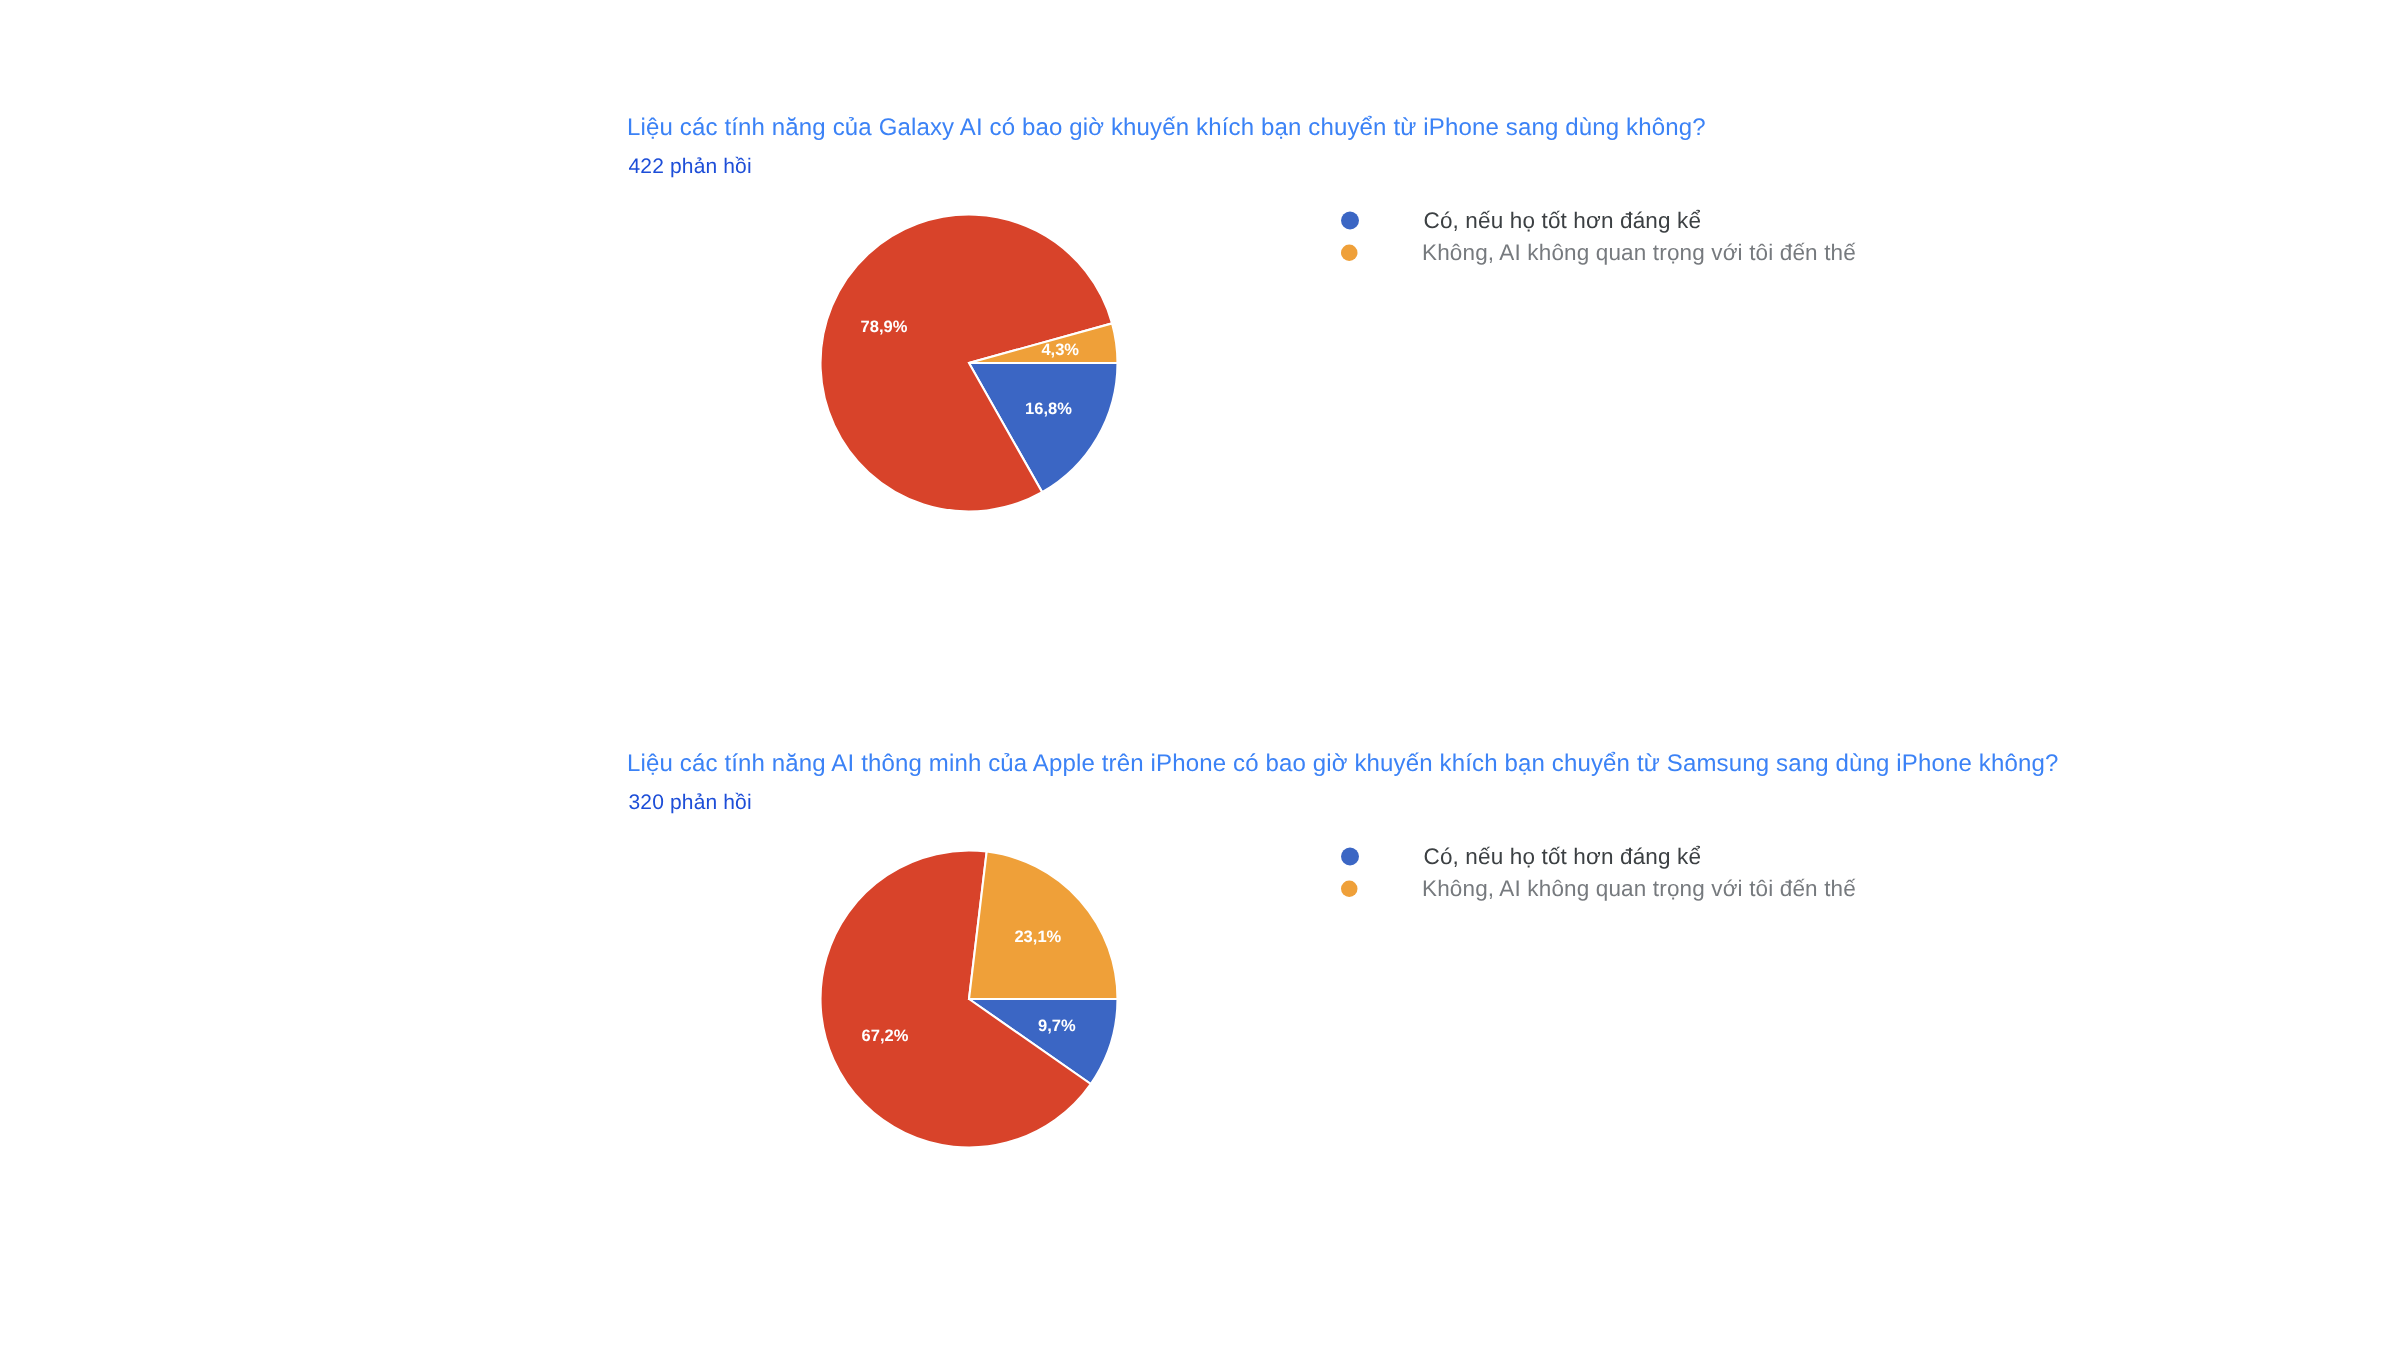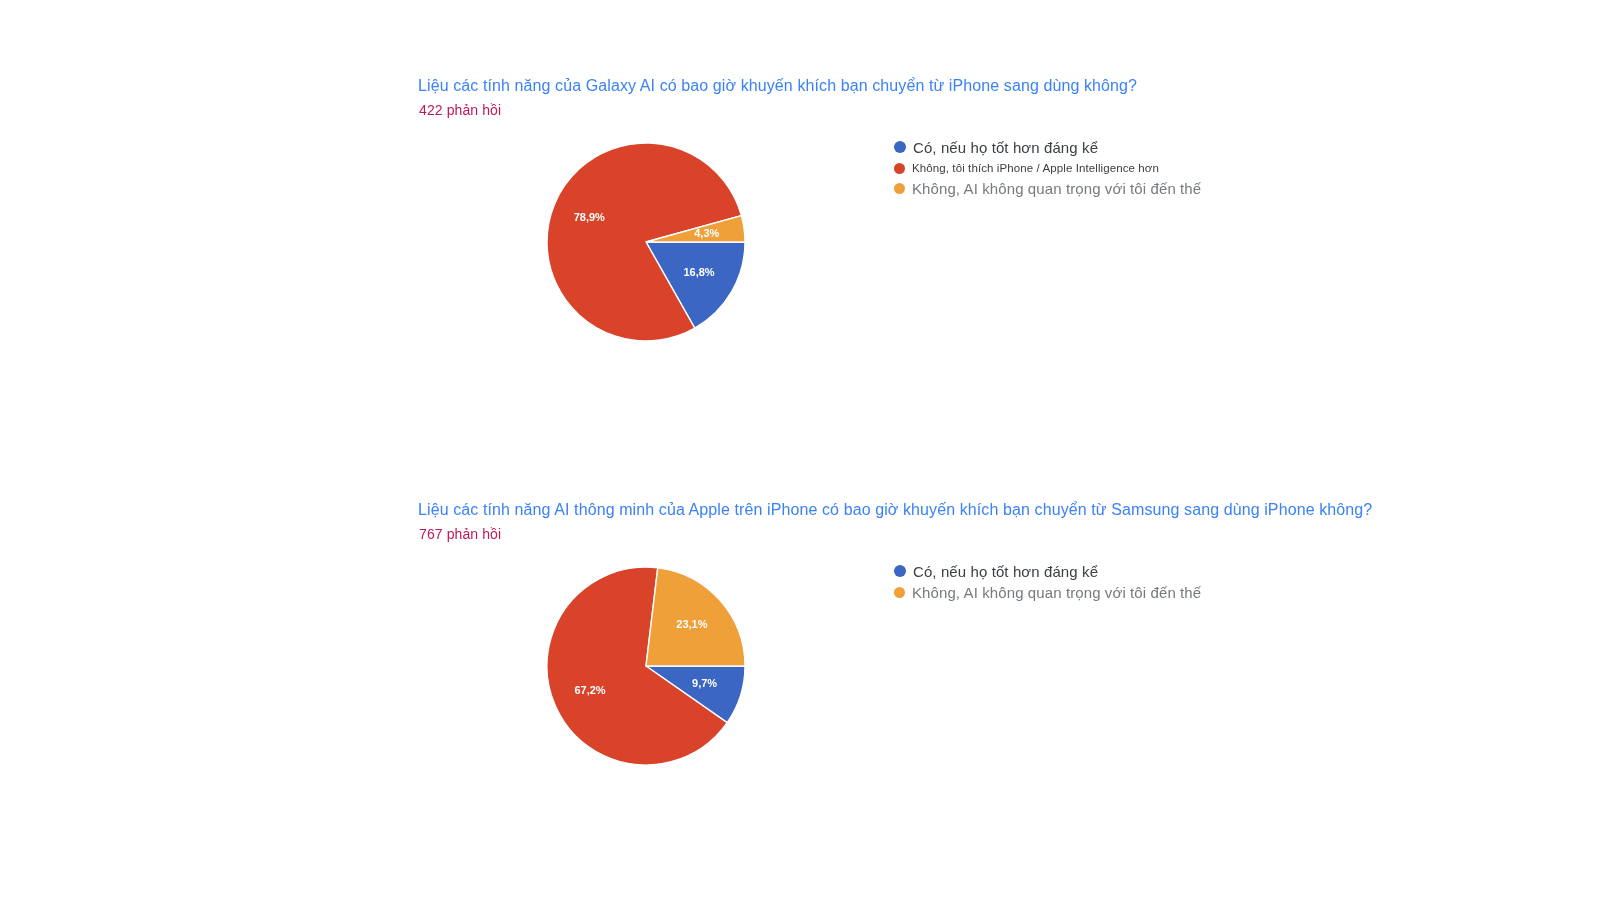--- a/index.html
+++ b/index.html
@@ -33,21 +33,21 @@
     color: #3b82f6;
     letter-spacing: 0.1px;
     white-space: nowrap;
   }
   .response-count {
     position: absolute;
     left: 419px;
     top: 40px;
     font-size: 14px;
     line-height: 20px;
-    color: #be185d;
+    color: #1d4ed8;
     letter-spacing: 0.1px;
     white-space: nowrap;
   }
 
   .pie-wrap {
     position: absolute;
     left: 545px;
     top: 78px;
     width: 230px;
     height: 225px;
@@ -66,20 +66,21 @@
   .legend {
     position: absolute;
     left: 894px;
     top: 76px;
     width: 420px;
   }
   .legend-item {
     display: flex;
     align-items: center;
     white-space: nowrap;
+    gap: 36px;
   }
   .legend-item-0 { height: 22px; }
   .legend-item-1 { height: 20px; }
   .legend-item-2 { height: 20px; }
 
   .legend-dot {
     width: 11px;
     height: 11px;
     border-radius: 50%;
     flex: 0 0 auto;
@@ -121,34 +122,30 @@
         <path d="M 101 104 L 196.40864415071098 77.57670305728287 A 99 99 0 0 1 200 104.00000000000016 Z" fill="#efa039" stroke="#ffffff" stroke-width="1.4"></path>
         <text x="161.8" y="95.7" class="slice-label">4,3%</text>
       </svg>
   </div>
 
   <div class="legend">
     <div class="legend-item legend-item-0">
       <span class="legend-dot" style="background: rgb(59, 102, 196);"></span>
       <span class="legend-label">Có, nếu họ tốt hơn đáng kể</span>
     </div>
-    <div class="legend-item legend-item-1">
-      <span class="legend-dot" style="background: rgb(216, 67, 42);"></span>
-      <span class="legend-label">Không, tôi thích iPhone / Apple Intelligence hơn</span>
-    </div>
     <div class="legend-item legend-item-2">
       <span class="legend-dot" style="background: rgb(239, 160, 57);"></span>
       <span class="legend-label">Không, AI không quan trọng với tôi đến thế</span>
     </div>
   </div>
 </div>
 
 <div class="chart-block" id="chart-block-1">
   <div class="question-title">Liệu các tính năng AI thông minh của Apple trên iPhone có bao giờ khuyến khích bạn chuyển từ Samsung sang dùng iPhone không?</div>
-  <div class="response-count">767 phản hồi</div>
+  <div class="response-count">320 phản hồi</div>
 
   <div class="pie-wrap">
     <svg class="pie-svg" id="pie-svg-1" width="230" height="225" viewBox="0 0 230 225">
         <path d="M 101 104 L 200 104 A 99 99 0 0 1 182.1752588232198 160.67078043386448 Z" fill="#3b66c4" stroke="#ffffff" stroke-width="1.4"></path>
         <text x="159.6" y="122.4" class="slice-label">9,7%</text>
         <path d="M 101 104 L 182.1752588232198 160.67078043386448 A 99 99 0 1 1 112.79061884939215 5.704622147588452 Z" fill="#d8432a" stroke="#ffffff" stroke-width="1.4"></path>
         <text x="45.0" y="129.1" class="slice-label">67,2%</text>
         <path d="M 101 104 L 112.79061884939215 5.704622147588452 A 99 99 0 0 1 200 104.00000000000016 Z" fill="#efa039" stroke="#ffffff" stroke-width="1.4"></path>
         <text x="146.9" y="63.3" class="slice-label">23,1%</text>
       </svg>

